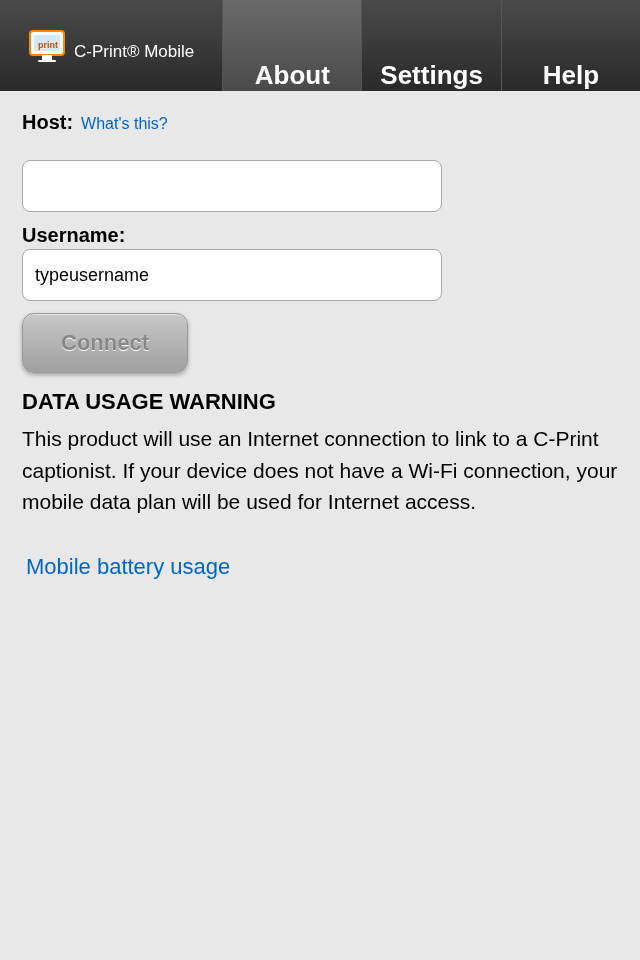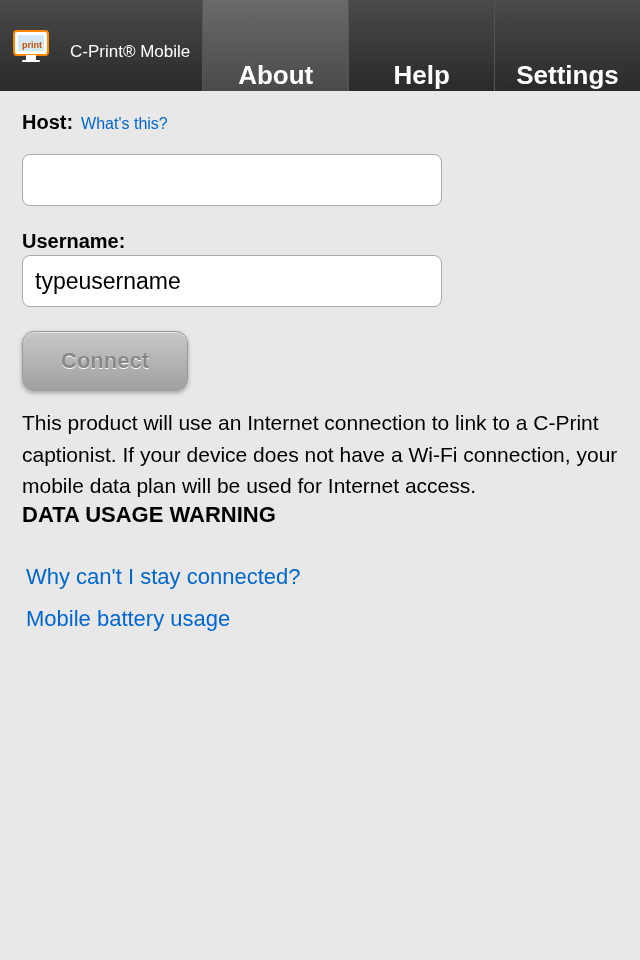--- a/index.html
+++ b/index.html
@@ -16,22 +16,22 @@
     #navbar {
       display: flex;
       align-items: stretch;
       background: linear-gradient(to bottom, #4a4a4a, #2a2a2a);
       height: 91px;
     }
 
     #app-logo-area {
       display: flex;
       align-items: center;
-      padding: 0 12px;
-      gap: 20px;
+      padding: 0 28px;
+      gap: 8px;
       min-width: 180px;
     }
 
     #app-icon {
       width: 38px;
       height: 38px;
     }
 
     #app-title {
       color: #ffffff;
@@ -60,21 +60,21 @@
     #main-content {
       padding: 20px 22px;
       background-color: #e8e8e8;
     }
 
     
     .field-row {
       display: flex;
       align-items: baseline;
       gap: 8px;
-      margin-bottom: 20px;
+      margin-bottom: 26px;
     }
 
     .field-label {
       font-size: 20px;
       font-weight: 700;
       color: #000;
     }
 
     .whats-this-link {
       font-size: 16px;
@@ -83,26 +83,26 @@
       cursor: pointer;
     }
 
     .text-input {
       width: 100%;
       max-width: 420px;
       height: 52px;
       border: 1px solid #aaa;
       border-radius: 8px;
       background: #ffffff;
-      font-size: 23px;
+      font-size: 18px;
       padding: 0 12px;
       color: #000;
       outline: none;
       display: block;
-      margin-bottom: 24px;
+      margin-bottom: 12px;
     }
 
     .username-label {
       font-size: 20px;
       font-weight: 700;
       color: #000;
       margin-bottom: 2px;
       display: block;
     }
 
@@ -163,24 +163,24 @@
       <rect x="10" y="33" width="18" height="2" rx="1" fill="#fff"></rect>
       <text x="10" y="21" font-size="9" fill="#c45200" font-weight="bold" font-family="Arial">print</text>
     </svg>
     <span id="app-title">C-Print® Mobile</span>
   </div>
 
   <div class="nav-tab active">
     <span>About</span>
   </div>
   <div class="nav-tab">
+    <span>Settings</span>
+  </div>
+  <div class="nav-tab">
     <span>Help</span>
-  </div>
-  <div class="nav-tab">
-    <span>Settings</span>
   </div>
 </div>
 
 <div id="main-content">
 
   
   <div class="field-row">
     <span class="field-label">Host:</span>
     <a class="whats-this-link">What's this?</a>
   </div>
@@ -188,21 +188,20 @@
 
   
   <span class="username-label">Username:</span>
   <input type="text" class="text-input" value="typeusername" style="">
 
   
   <button id="connect-button">Connect</button>
 
   
   <div id="warning-section">
+    <div id="warning-title">DATA USAGE WARNING</div>
     <div id="warning-text">This product will use an Internet connection to link to a C-Print captionist. If your device does not have a Wi-Fi connection, your mobile data plan will be used for Internet access.</div>
-    <div id="warning-title">DATA USAGE WARNING</div>
-  </div>
-
-  
-  <a class="info-link">Why can't I stay connected?</a>
+  </div>
+
+  
   <a class="info-link">Mobile battery usage</a>
 
 </div>
 
 </body></html>

